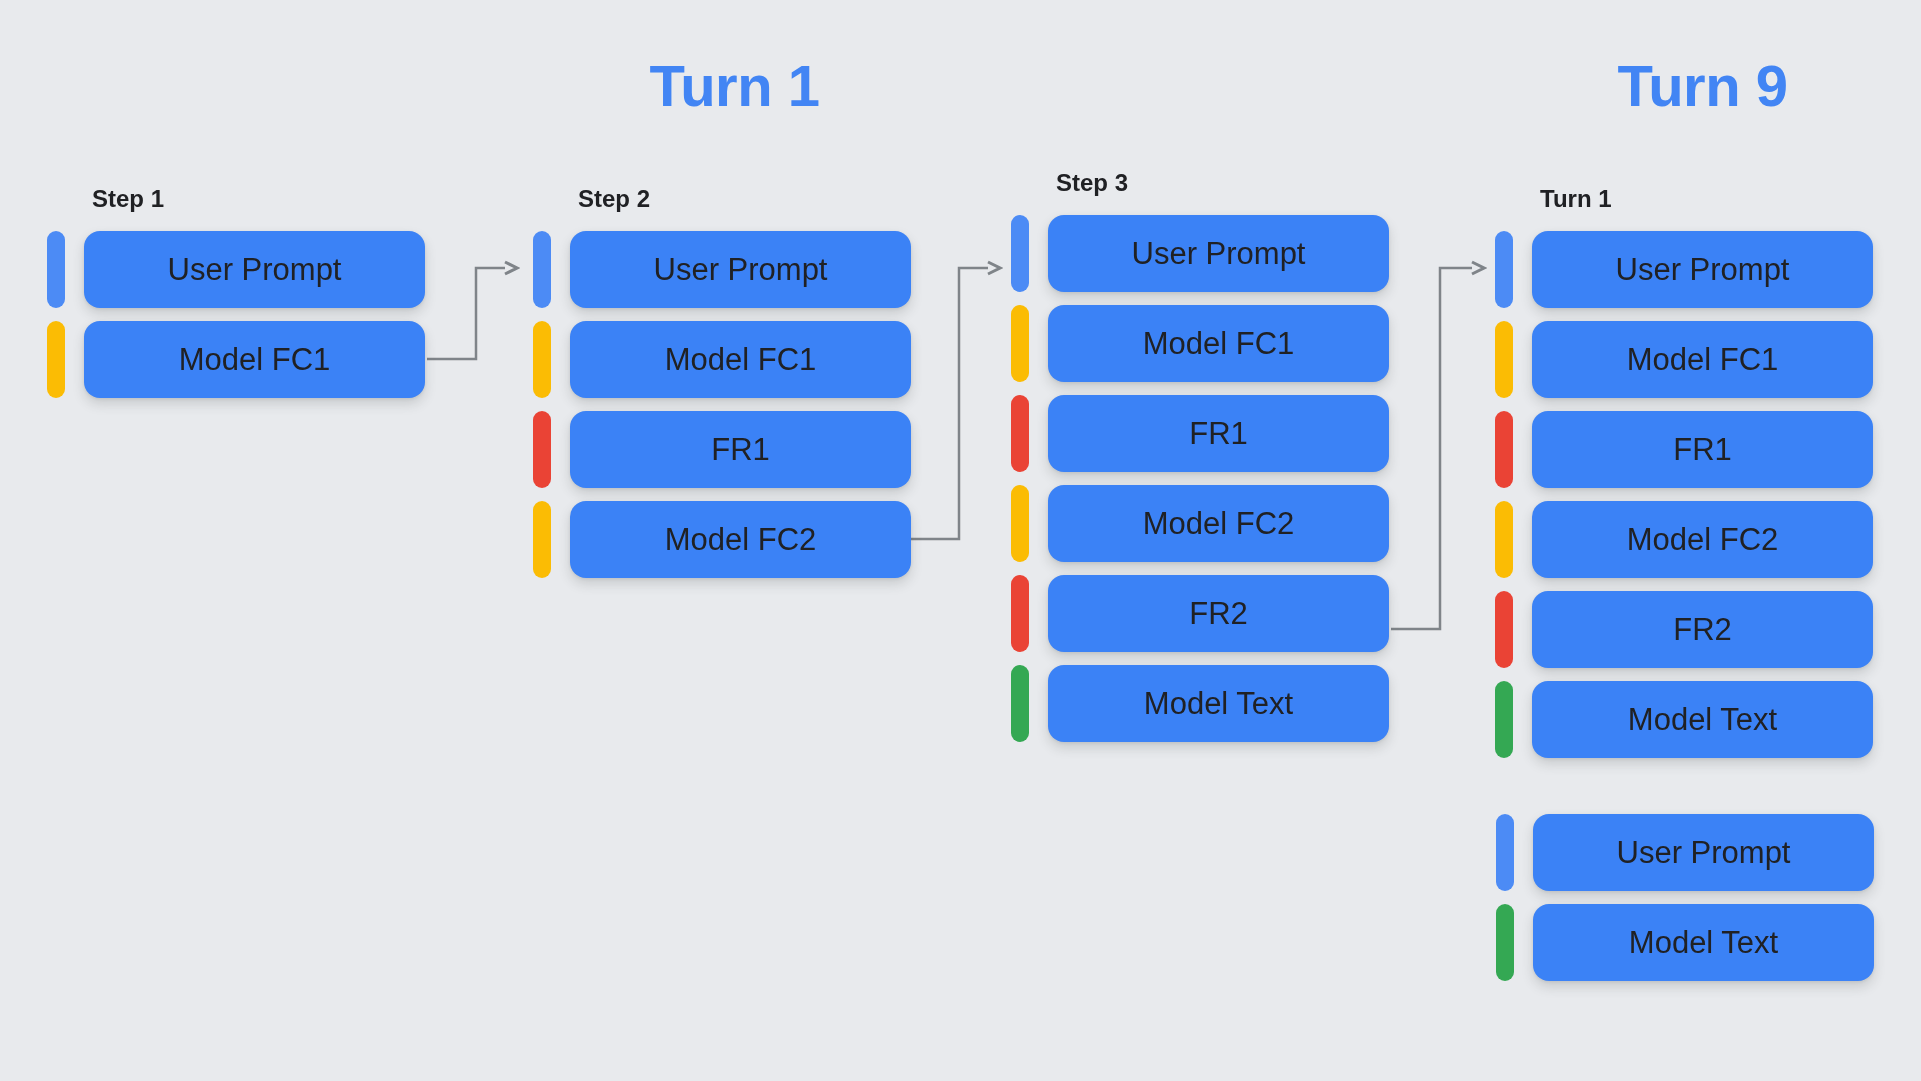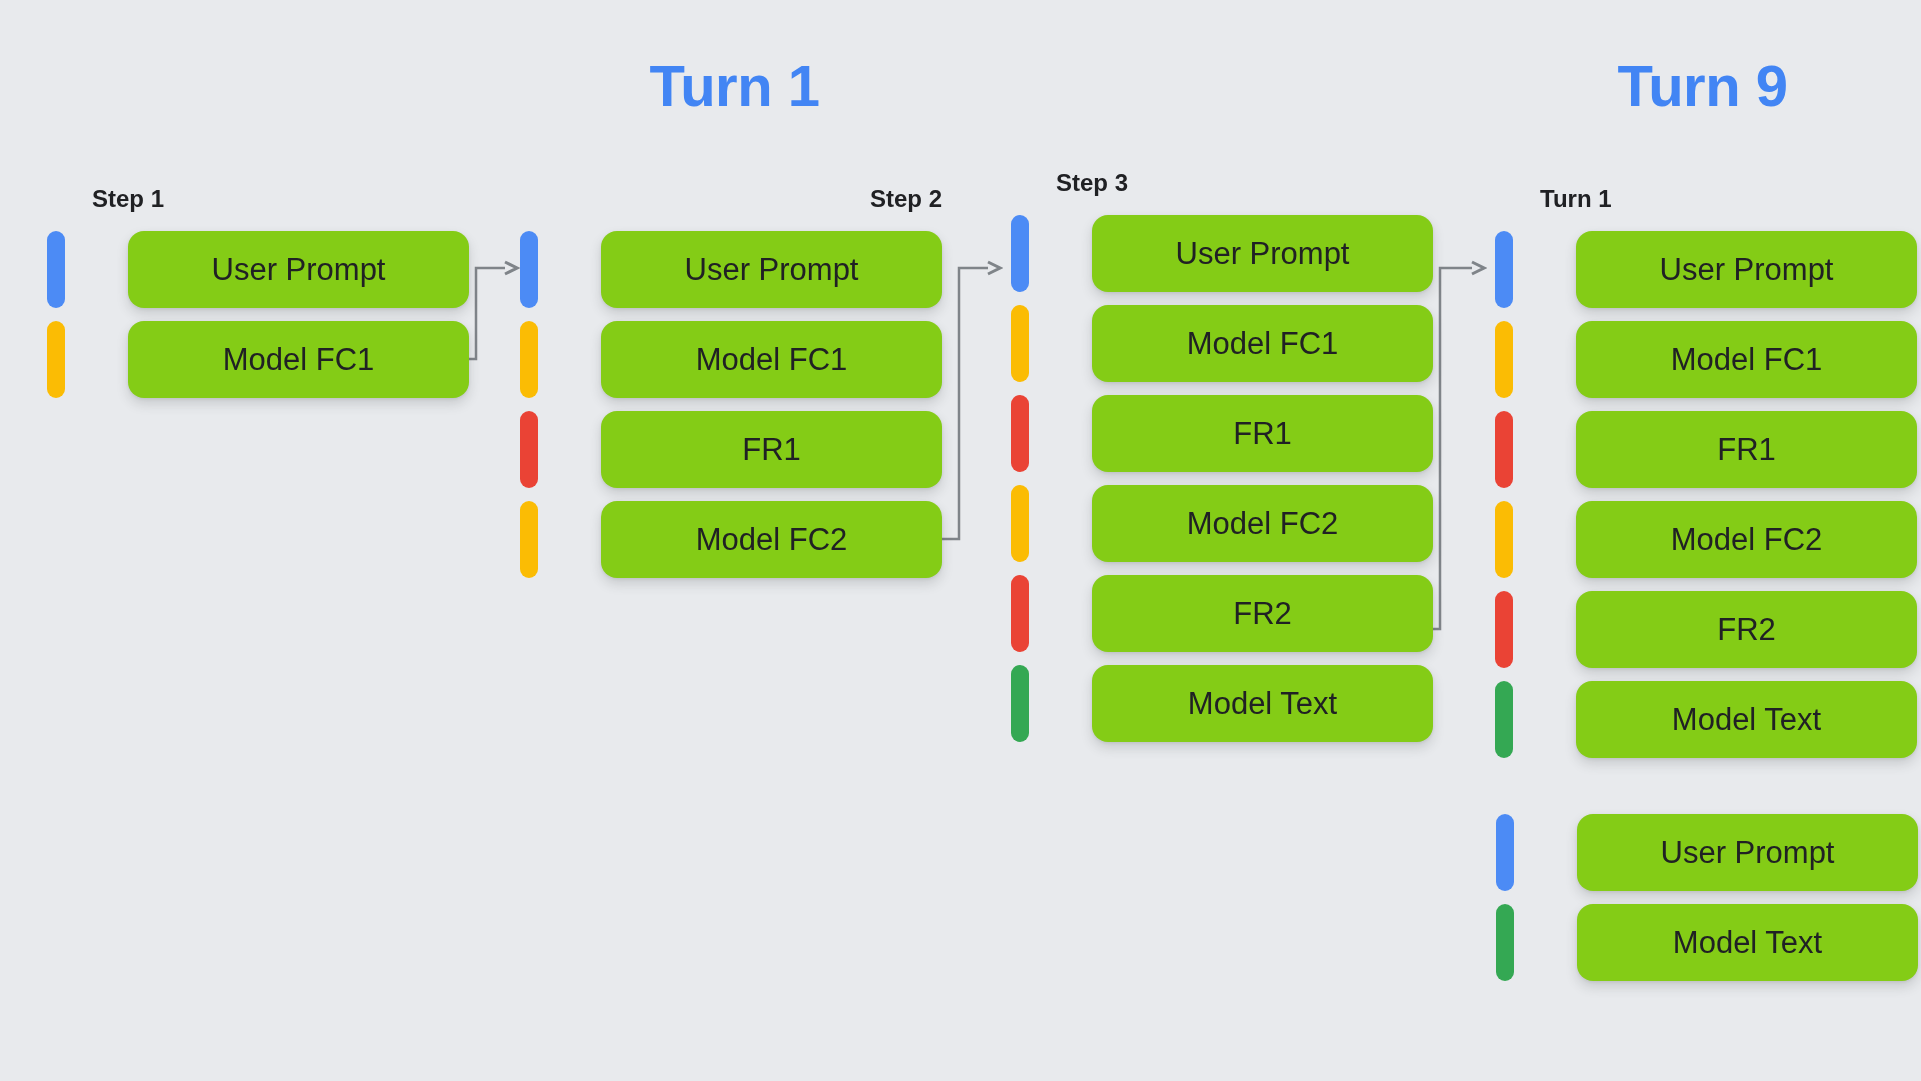--- a/index.html
+++ b/index.html
@@ -16,24 +16,23 @@
   .col-label{
     font-size:24px;line-height:26px;color:#202124;
     margin:0 0 19px 45px;white-space:nowrap;font-weight:bold;
   }
   .row{display:flex;align-items:stretch;margin-bottom:13px;height:77px;}
   .bar{
     width:18px;border-radius:9px;flex:0 0 18px;margin-right:19px;
     background:#ccc;
   }
   .box{
-    width:341px;background:#84cc16;border-radius:16px;
+    width:341px;background:#3b82f6;border-radius:16px;
     display:flex;align-items:center;justify-content:center;
     box-shadow:0 6px 12px rgba(60,64,67,0.18), 0 1px 3px rgba(60,64,67,0.10);
-    margin-left:44px;
   }
   .box span{font-size:31px;color:#202124;}
 
   svg.arrows{position:absolute;left:0;top:0;width:1921px;height:1081px;pointer-events:none;}
   svg.arrows polyline{fill:none;stroke:#7f8489;stroke-width:2.5px;}
 </style>
 </head>
 <body>
 
 <div class="canvas">
@@ -62,21 +61,21 @@
       </div>
     </div>
     <div class="row">
       <span class="bar" style="background-color: rgb(251, 188, 4);"></span>
       <div class="box">
         <span>Model FC1</span>
       </div>
     </div>
   </div>
 
-  <div class="column" style="left:520px;top:186px;text-align:right;">
+  <div class="column" style="left:533px;top:186px;">
     <div class="col-label">Step 2</div>
     <div class="row">
       <span class="bar" style="background-color: rgb(76, 139, 245);"></span>
       <div class="box">
         <span>User Prompt</span>
       </div>
     </div>
     <div class="row">
       <span class="bar" style="background-color: rgb(251, 188, 4);"></span>
       <div class="box">

